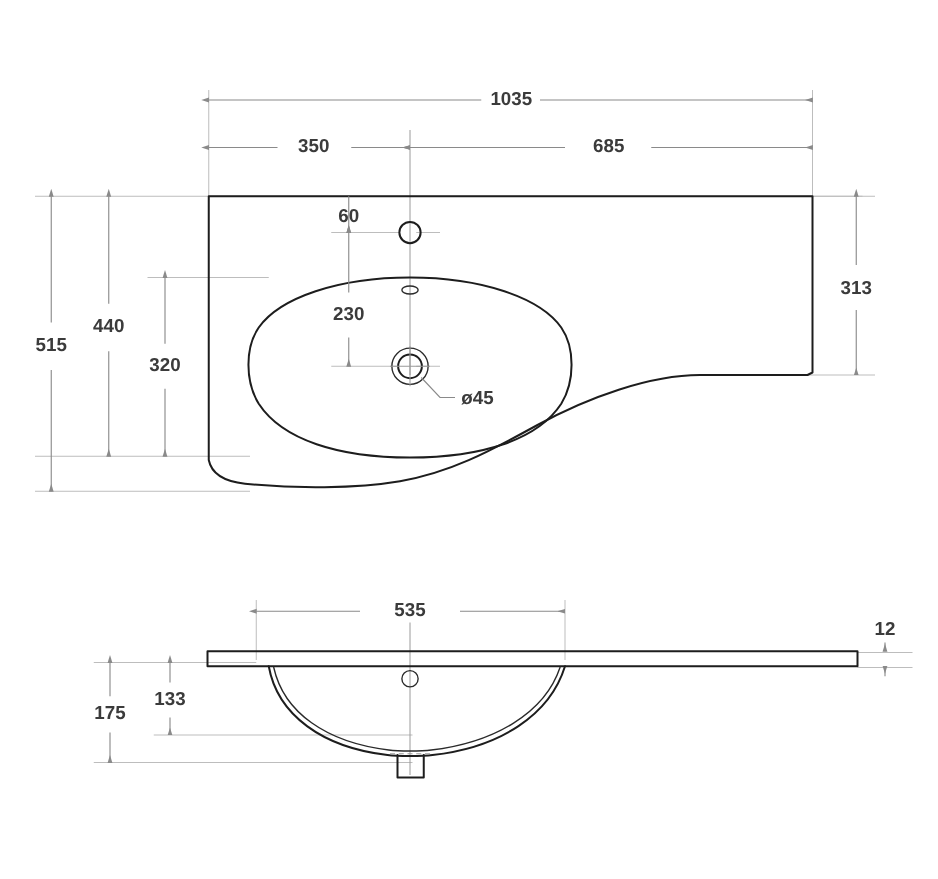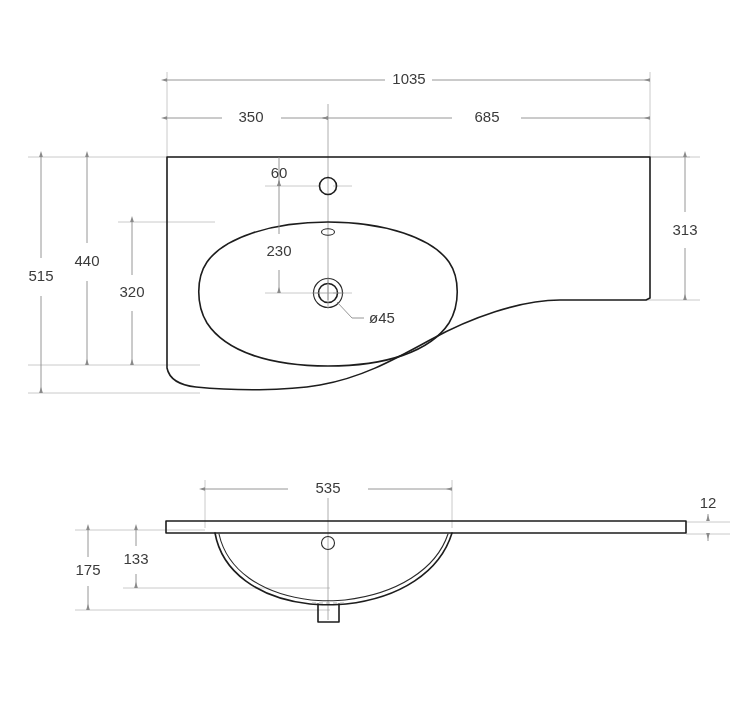--- a/index.html
+++ b/index.html
@@ -9,20 +9,21 @@
   }
   body {
     font-family: "Liberation Sans", sans-serif;
   }
   #sheet {
     position: relative;
     width: 750px;
     height: 703px;
     background: #ffffff;
     overflow: hidden;
+    font-weight: bold;
   }
   #drawing {
     position: absolute;
     left: 0;
     top: 0;
   }
   .dim-text {
     font-family: "Liberation Sans", sans-serif;
     font-size: 15px;
     fill: #3b3b3b;

